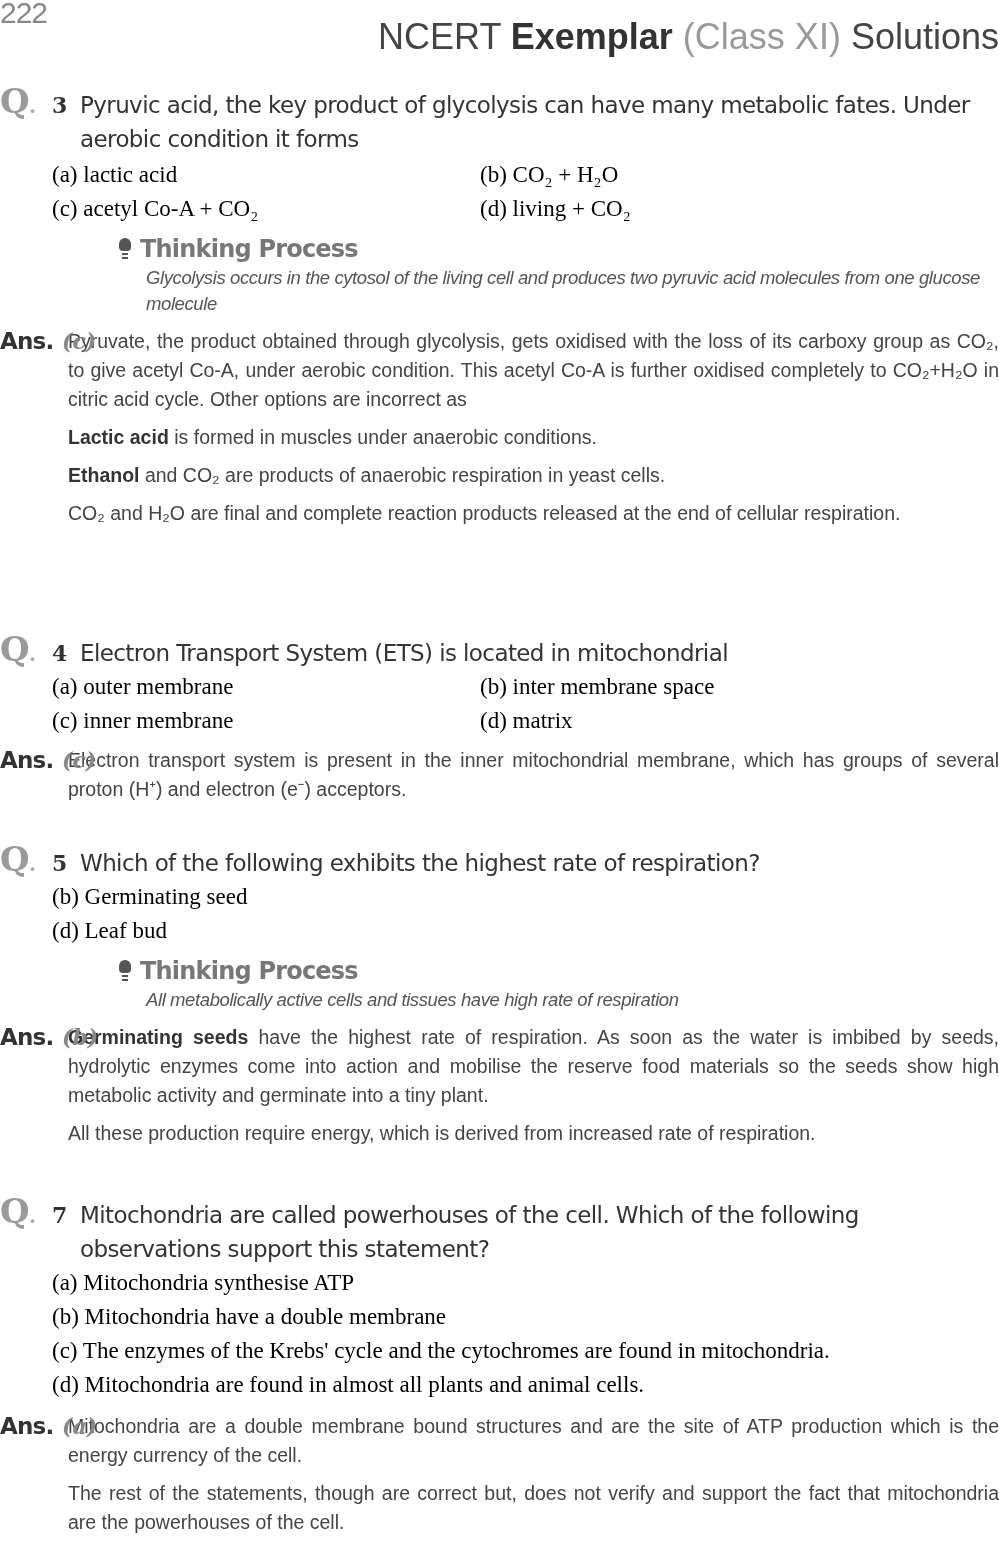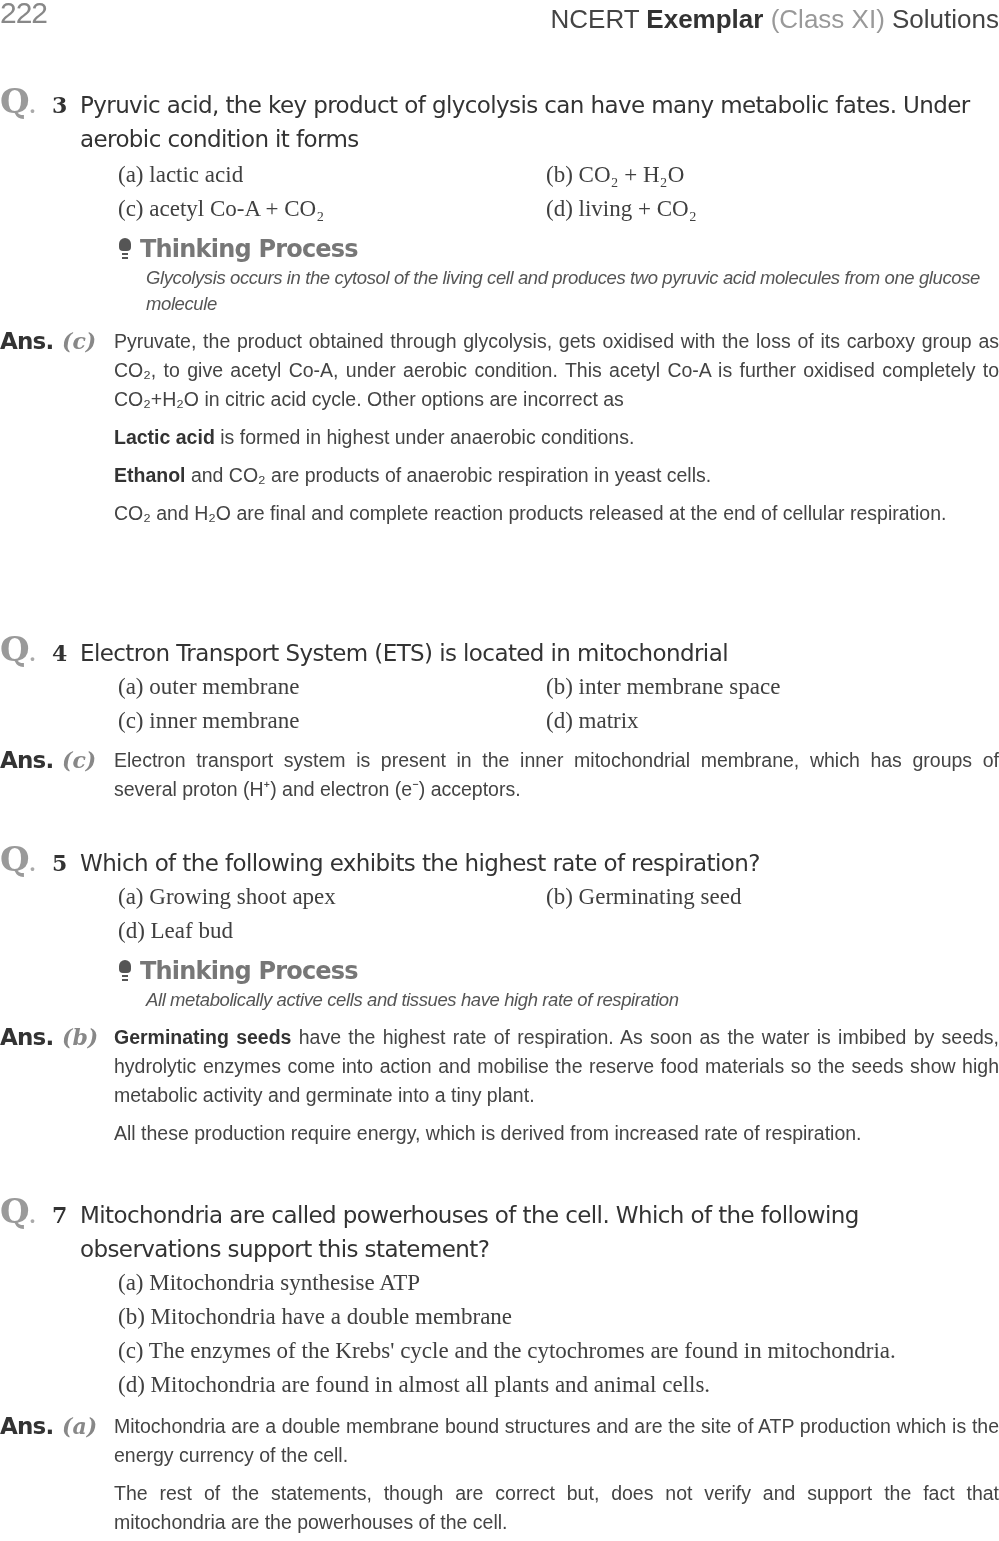--- a/index.html
+++ b/index.html
@@ -1,36 +1,36 @@
 <!DOCTYPE html>
 <html><head>
 <meta charset="utf-8">
 <style>
   html, body { margin: 0; padding: 0; background: #ffffff; }
   body { width: 999px; height: 1541px; position: relative; overflow: hidden; color: #222; }
   .hdr-page { position: absolute; left: 0; top: -4px; font-family: "Liberation Sans", sans-serif; font-size: 30px; color: #888; font-weight: 300; letter-spacing: -1px; }
-  .hdr-title { position: absolute; right: 0; top: 4px; font-family: "Liberation Sans", sans-serif; font-size: 26px; color: #444; white-space: nowrap; }
+  .hdr-title { position: absolute; right: 0; top: 16px; font-family: "Liberation Sans", sans-serif; font-size: 36px; color: #444; white-space: nowrap; }
   .hdr-title .b { font-weight: bold; color: #333; }
   .hdr-title .g { color: #999; }
   .q { position: absolute; left: 0; width: 999px; }
   .qline { font-family: "DejaVu Sans", sans-serif; font-size: 23px; color: #333; line-height: 34px; position: relative; padding-left: 80px; letter-spacing: -0.6px; }
   .qmark { position: absolute; left: 0; top: -4px; font-family: "DejaVu Serif", serif; font-weight: bold; font-size: 34px; color: #9a9a9a; }
   .qmark .dot { font-size: 20px; color: #aaa; }
   .qnum { position: absolute; left: 52px; top: 0; font-family: "DejaVu Serif", serif; font-weight: bold; font-size: 22px; color: #333; }
-  .opts { position: relative; margin-left: 118px; font-family: "Liberation Serif", serif; font-size: 23px; color: #404040; }
+  .opts { position: relative; margin-left: 52px; font-family: "Liberation Serif", serif; font-size: 23px; color: #000000; }
   .opt-row { display: flex; height: 34px; line-height: 34px; }
   .opt-row .c1 { width: 428px; }
   .opt-single { height: 34px; line-height: 34px; }
   .tp { margin-left: 118px; margin-top: 7px; }
   .tp-head { font-family: "DejaVu Sans", sans-serif; font-weight: bold; font-size: 24px; color: #777; letter-spacing: -0.8px; display: flex; align-items: center; gap: 8px; height: 32px; }
   .bulb { width: 14px; height: 22px; position: relative; }
   .bulb::before { content: ""; position: absolute; left: 1px; top: 0; width: 12px; height: 13px; border-radius: 6px 6px 4px 4px; background: #555; }
   .bulb::after { content: ""; position: absolute; left: 4px; top: 15px; width: 6px; height: 6px; border-top: 2px solid #555; border-bottom: 2px solid #555; box-sizing: border-box; }
   .tp-body { font-family: "Liberation Sans", sans-serif; font-style: italic; font-size: 18.5px; color: #555; line-height: 26px; margin-left: 28px; letter-spacing: -0.4px; }
-  .ans { position: relative; padding-left: 114px; font-family: "Liberation Sans", sans-serif; font-size: 19.5px; color: #444; line-height: 29px; text-align: justify; }
+  .ans { position: relative; padding-left: 68px; font-family: "Liberation Sans", sans-serif; font-size: 19.5px; color: #444; line-height: 29px; text-align: justify; }
   .ans-lbl { position: absolute; left: 0; top: 0; font-family: "DejaVu Sans", sans-serif; font-weight: bold; font-size: 23px; color: #333; letter-spacing: -0.8px; }
   .ans-key { position: absolute; left: 62px; top: 0; font-family: "DejaVu Serif", serif; font-style: italic; font-weight: bold; font-size: 22px; color: #888; }
   .ans p { margin: 0; }
   .ans p + p { margin-top: 9px; }
   .ans b { font-weight: bold; color: #333; }
 </style>
 </head>
 <body>
 
 <div class="hdr-page">222</div>
@@ -61,21 +61,21 @@
     <div class="tp-head">
         <span class="bulb"></span>
         <span>Thinking Process</span>
       </div>
     <div class="tp-body">Glycolysis occurs in the cytosol of the living cell and produces two pyruvic acid molecules from one glucose molecule</div>
   </div>
   <div class="ans" style="margin-top:10px;">
     <span class="ans-lbl">Ans.</span>
     <span class="ans-key">(c)</span>
     <p>Pyruvate, the product obtained through glycolysis, gets oxidised with the loss of its carboxy group as CO₂, to give acetyl Co-A, under aerobic condition. This acetyl Co-A is further oxidised completely to CO₂+H₂O in citric acid cycle. Other options are incorrect as</p>
-    <p><b>Lactic acid</b><span> is formed in highest under anaerobic conditions.</span></p>
+    <p><b>Lactic acid</b><span> is formed in muscles under anaerobic conditions.</span></p>
     <p><b>Ethanol</b><span> and CO₂  are products of anaerobic respiration in yeast cells.</span></p>
     <p>CO₂ and H₂O are final and complete reaction products released at the end of cellular respiration.</p>
   </div>
 </div>
 
 <div class="q" style="top:636px;">
   <div class="qline">
     <span class="qmark">Q<span class="dot">.</span></span>
     <span class="qnum">4</span>
     <span>Electron Transport System (ETS) is located in mitochondrial</span>
@@ -98,21 +98,20 @@
 </div>
 
 <div class="q" style="top:846px;">
   <div class="qline">
     <span class="qmark">Q<span class="dot">.</span></span>
     <span class="qnum">5</span>
     <span>Which of the following exhibits the highest rate of respiration?</span>
   </div>
   <div class="opts">
     <div class="opt-row">
-        <span class="c1">(a) Growing shoot apex</span>
         <span>(b) Germinating seed</span>
       </div>
     <div class="opt-row">
         <span>(d) Leaf bud</span>
       </div>
   </div>
   <div class="tp">
     <div class="tp-head">
         <span class="bulb"></span>
         <span>Thinking Process</span>

